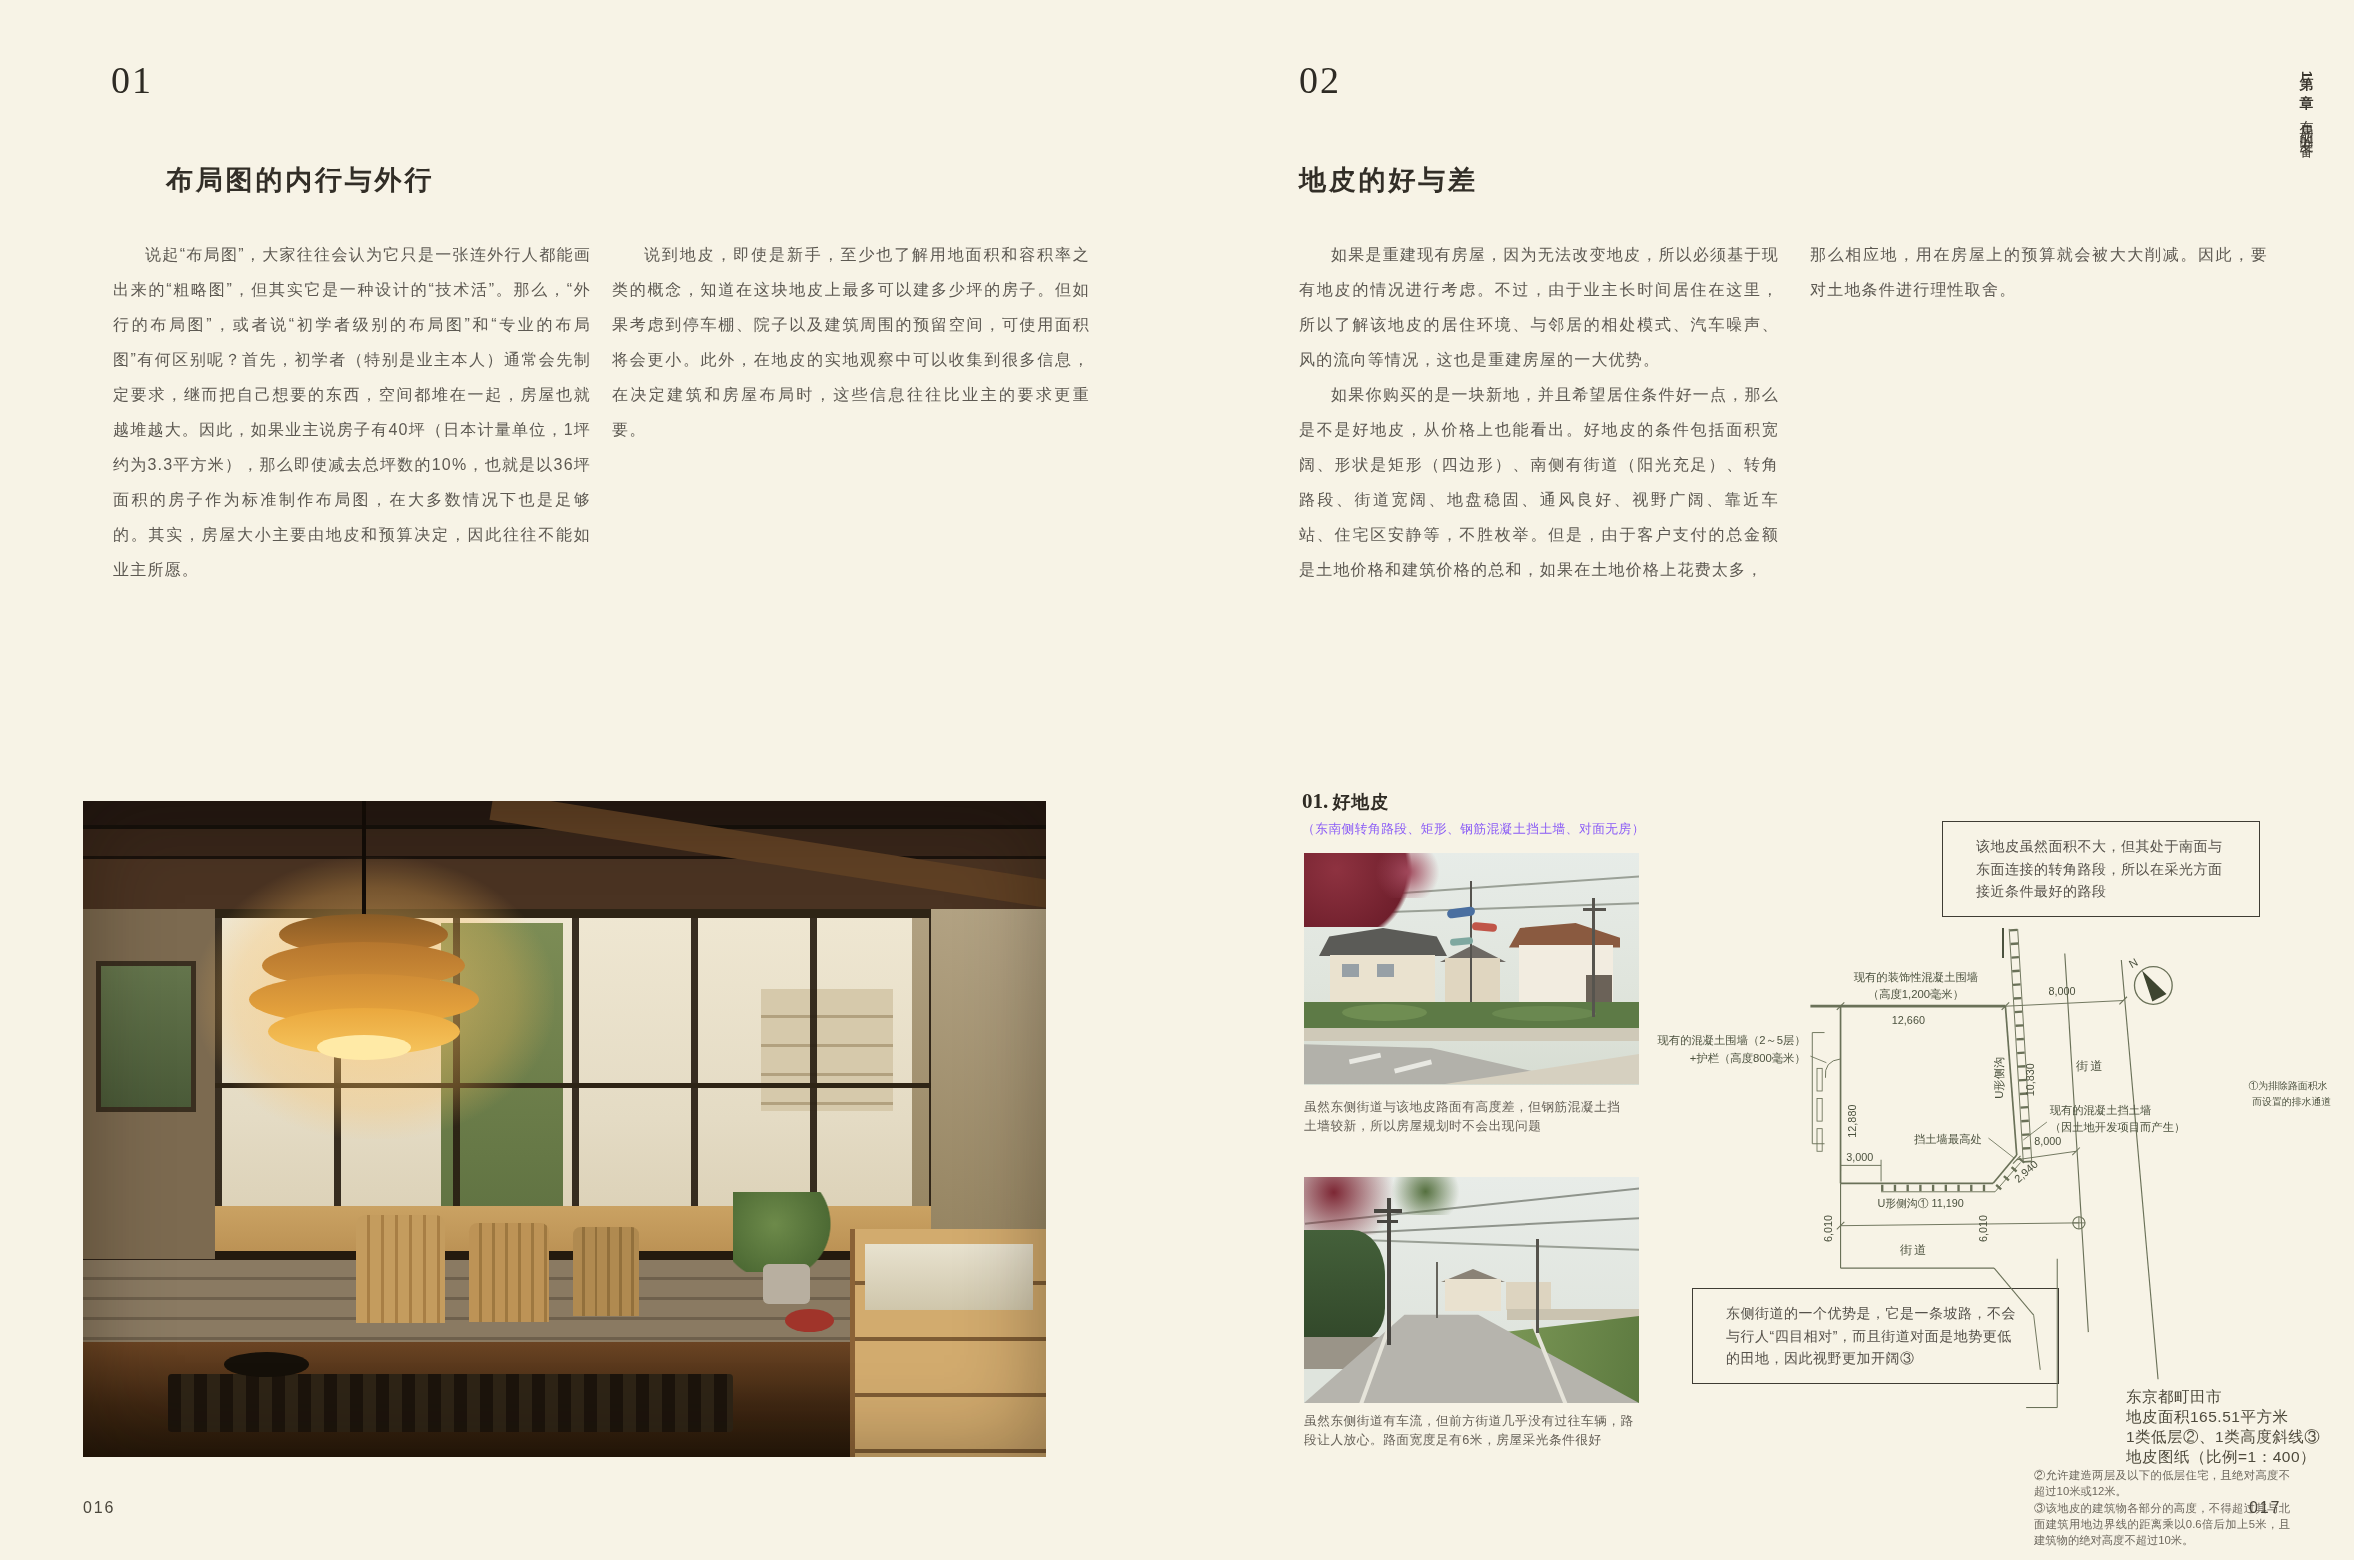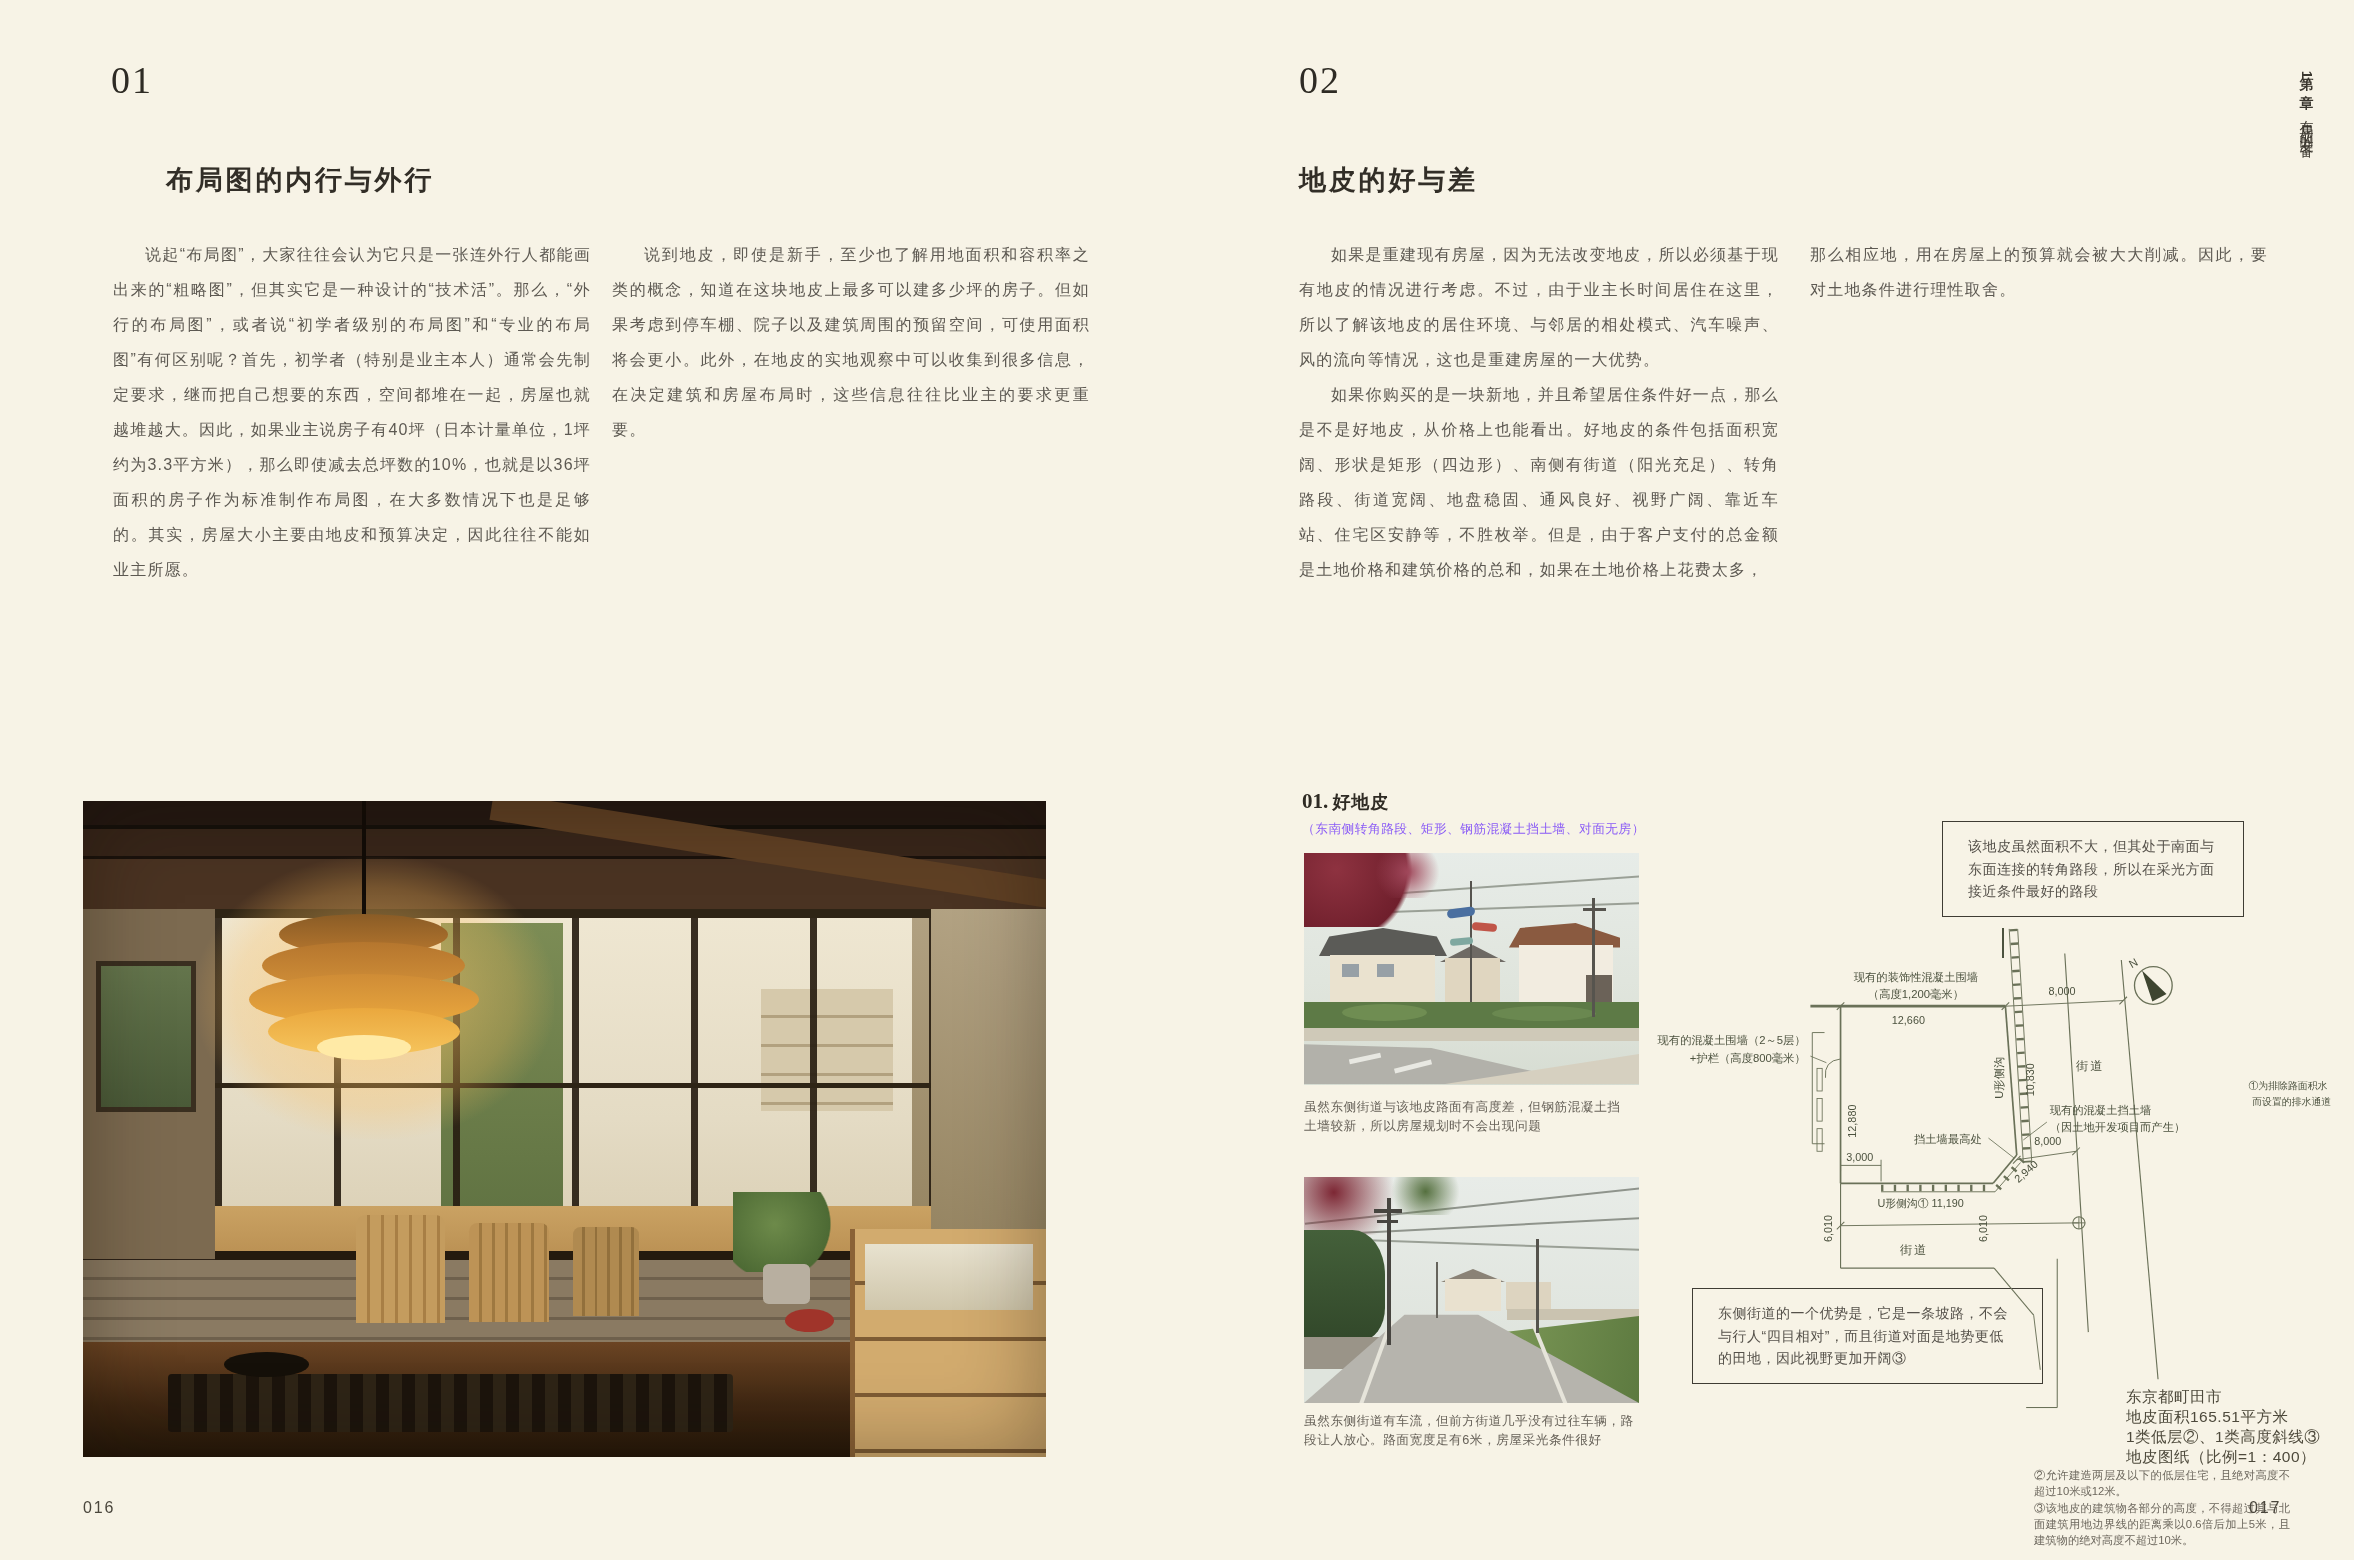--- a/index.html
+++ b/index.html
@@ -5,21 +5,21 @@
   html,body{margin:0;padding:0;}
   body{font-family:"Liberation Sans",sans-serif;background:#e8e4d8;}
   #spread{position:relative;width:2354px;height:1560px;background:#f7f3e6;overflow:hidden;}
   .abs{position:absolute;}
   .pagenum-lg{font-family:"Liberation Serif",serif;font-size:38px;font-weight:400;color:#2e2b24;letter-spacing:1.9px;}
   .pagetitle{font-family:"Liberation Serif",serif;font-size:27px;font-weight:700;color:#322e27;letter-spacing:2.8px;}
   .bodycol{font-size:16px;line-height:35px;letter-spacing:1.2px;color:#5d5952;text-align:justify;}
   .bodycol p{margin:0;}
   .bodycol p.ind{text-indent:2em;}
   .caption{font-size:12.7px;line-height:19px;color:#68635a;letter-spacing:0.5px;}
-  .callout{border:1.4px solid #3f3c34;font-size:14px;line-height:22.6px;color:#55514a;padding:13px 25px;letter-spacing:0.5px;background:rgba(247,243,230,0.0);}
+  .callout{border:1.4px solid #3f3c34;font-size:14px;line-height:22.6px;color:#55514a;padding:13px 33px;letter-spacing:0.5px;background:rgba(247,243,230,0.0);}
   .pgn{font-size:16px;color:#4a463c;letter-spacing:1.9px;}
   .photo{overflow:hidden;}
   .photo *{position:absolute;}
   .siteinfo{font-size:15.5px;line-height:20px;color:#4e4a3c;letter-spacing:0.5px;}
   .footnotes{font-size:11.3px;line-height:16.3px;color:#6c675d;text-align:justify;}
   .chaptab{writing-mode:vertical-rl;color:#3a362e;font-size:14px;letter-spacing:4.7px;}
   .chaptab .chap{font-weight:700;}
   .chaptab .tit{margin-top:21px;}
   svg text{font-family:"Liberation Sans",sans-serif;fill:#4c523f;}
 </style>

